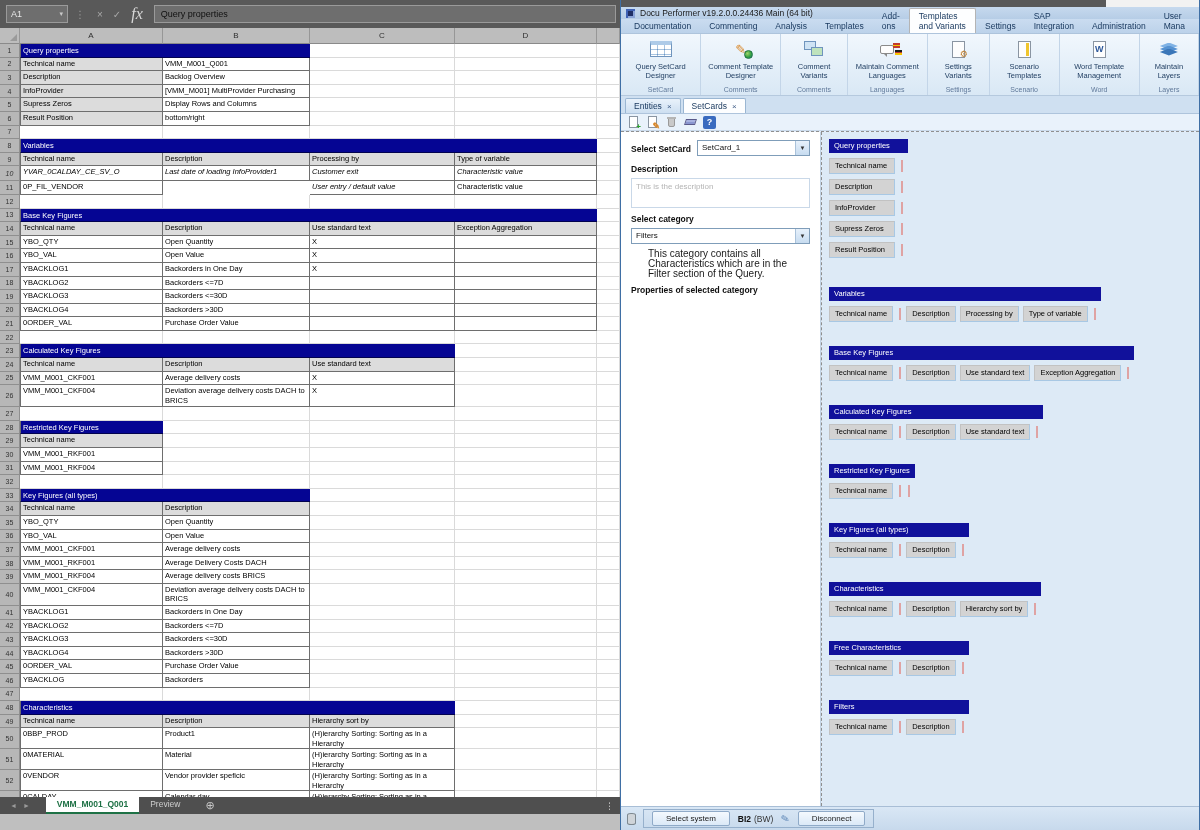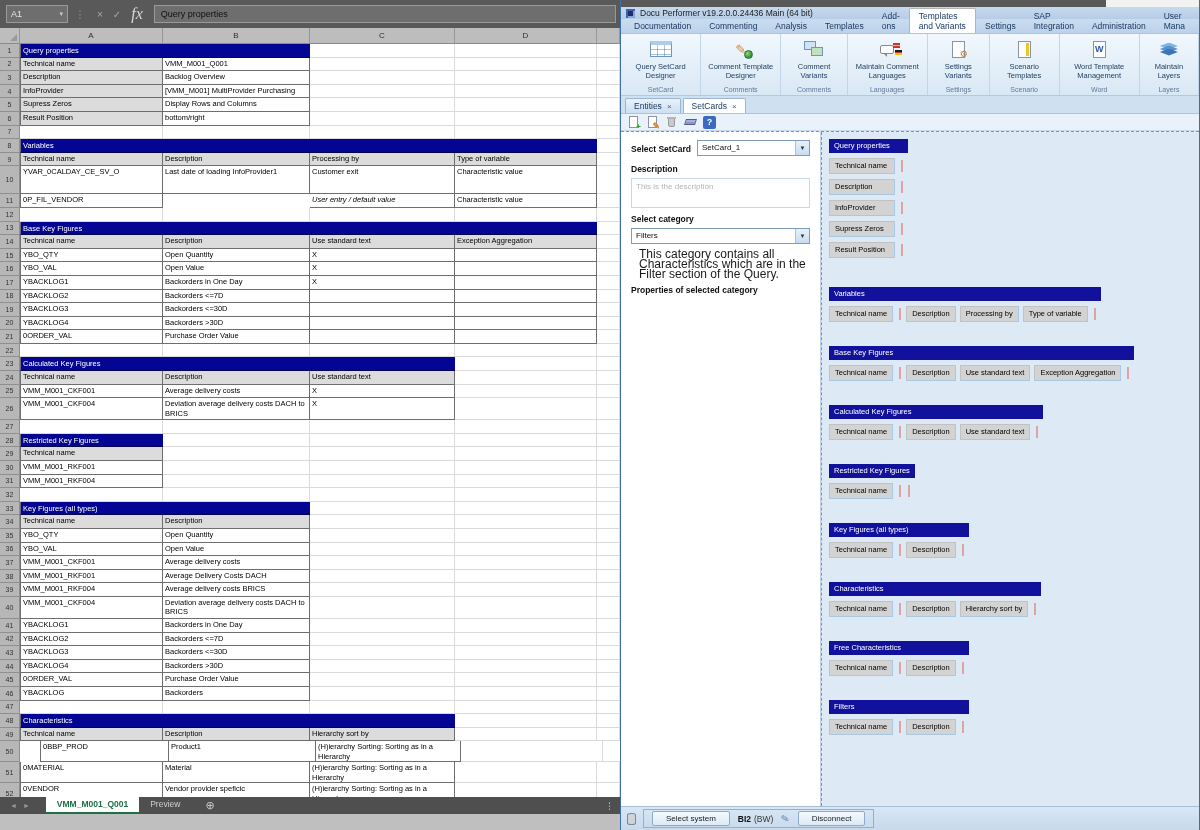--- a/index.html
+++ b/index.html
@@ -100,21 +100,21 @@
   .tico.help { background:#3a6bbf; border-radius:2px; color:#fff; font-size:9px; font-weight:bold; }
 
   .content { position:relative; height:675px; display:flex; border-top:1px dashed #8f8f8f; }
   .leftpanel { width:200px; background:#fff; border-right:1px solid #c2d2e2; padding:6px 10px; }
   .lp-label { font-size:8.5px; font-weight:bold; color:#111; margin:6px 0 4px 0; }
   .lp-row { display:flex; align-items:center; gap:6px; }
   .combo { flex:1; height:16px; border:1px solid #7f9db9; background:#fff; display:flex; }
   .combo .cval { flex:1; font-size:8px; color:#111; padding:2px 4px; }
   .combo .carr { width:14px; background:linear-gradient(#e7f1fb,#c7dcf0); border-left:1px solid #aac2da; display:flex; align-items:center; justify-content:center; font-size:6px; color:#333; }
   .descbox { height:30px; border:1px solid #c9d8e8; font-size:8px; color:#b4b4b4; padding:3px 4px; margin-bottom:2px; }
-  .helptext { font-size:12px; color:#1a1a1a; line-height:10px; margin:5px 0 2px 8px; }
+  .helptext { font-size:10px; color:#1a1a1a; line-height:10px; margin:5px 0 2px 17px; }
   .proplist { border:1px solid #aac6e0; height:76px; padding:2px 0; }
   .propitem { font-size:8.5px; color:#a8b0ba; padding:1px 5px; }
 
   .preview { flex:1; background:#ddeaf6; border-left:1px dashed #8f8f8f; padding:7px 0 0 7px; overflow:hidden; }
   .pv-sec { display:inline-flex; flex-direction:column; align-items:stretch; margin-bottom:24px; }
   .pv-sec, .pv-wrap { vertical-align:top; }
   .pv-hdr { background:#11119b; color:#fff; font-size:7.5px; line-height:10px; padding:2px 5px; margin-bottom:5px; white-space:nowrap; }
   .pv-hrow { display:flex; align-items:center; }
   .pv-vrow { display:flex; align-items:center; margin-bottom:5px; }
   .pv-btn { background:#d3d3d3; color:#000; font-size:7.5px; line-height:10px; padding:2px 5px; border:1px solid #c2c2c2; border-right-color:#a8c8e4; border-bottom-color:#a8c8e4; white-space:nowrap; }
@@ -219,21 +219,21 @@
           <div class="xc empty" style="width: 23px;"></div>
         </div>
         <div class="xrow" style="height: 13.6px;">
           <div class="gut">9</div>
           <div class="xc hdr first" style="width: 143px;">Technical name</div>
           <div class="xc hdr" style="width: 147px;">Description</div>
           <div class="xc hdr" style="width: 145px;">Processing by</div>
           <div class="xc hdr" style="width: 142px;">Type of variable</div>
           <div class="xc empty" style="width: 23px;"></div>
         </div>
-        <div class="xrow" style="height: 28px;">
+        <div class="xrow" style="height: 15px; font-style: italic;">
           <div class="gut">10</div>
           <div class="xc val first" style="width: 143px;">YVAR_0CALDAY_CE_SV_O</div>
           <div class="xc val" style="width: 147px;">Last date of loading InfoProvider1</div>
           <div class="xc val" style="width: 145px;">Customer exit</div>
           <div class="xc val" style="width: 142px;">Characteristic value</div>
           <div class="xc empty" style="width: 23px;"></div>
         </div>
         <div class="xrow" style="height: 13.6px;">
           <div class="gut">11</div>
           <div class="xc val first" style="width: 143px;">0P_FIL_VENDOR</div>
@@ -533,21 +533,21 @@
         <div class="xrow" style="height: 13.6px;">
           <div class="gut">49</div>
           <div class="xc hdr first" style="width: 143px;">Technical name</div>
           <div class="xc hdr" style="width: 147px;">Description</div>
           <div class="xc hdr" style="width: 145px;">Hierarchy sort by</div>
           <div class="xc empty" style="width: 142px;"></div>
           <div class="xc empty" style="width: 23px;"></div>
         </div>
         <div class="xrow tall" style="height: 21px;">
           <div class="gut">50</div>
-          <div class="xc val first" style="width: 129px; margin-left: 20px;">0BBP_PROD</div>
+          <div class="xc val first" style="width: 143px;">0BBP_PROD</div>
           <div class="xc val" style="width: 147px;">Product1</div>
           <div class="xc val" style="width: 145px;">(H)ierarchy Sorting: Sorting as in a Hierarchy</div>
           <div class="xc empty" style="width: 142px;"></div>
           <div class="xc empty" style="width: 23px;"></div>
         </div>
         <div class="xrow tall" style="height: 21px;">
           <div class="gut">51</div>
           <div class="xc val first" style="width: 143px;">0MATERIAL</div>
           <div class="xc val" style="width: 147px;">Material</div>
           <div class="xc val" style="width: 145px;">(H)ierarchy Sorting: Sorting as in a Hierarchy</div>

